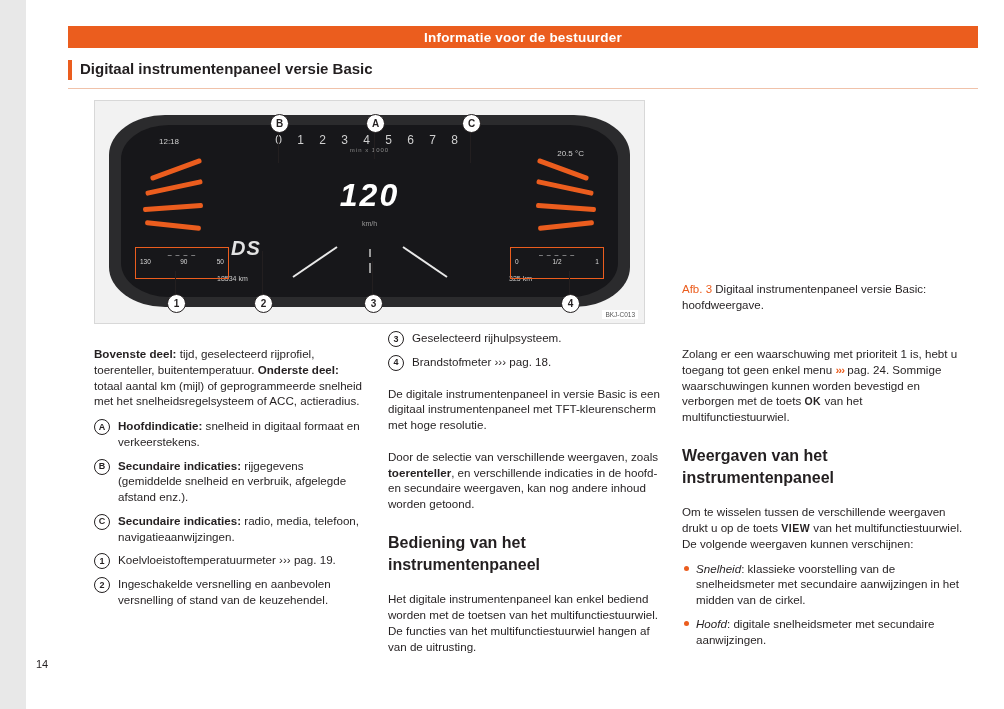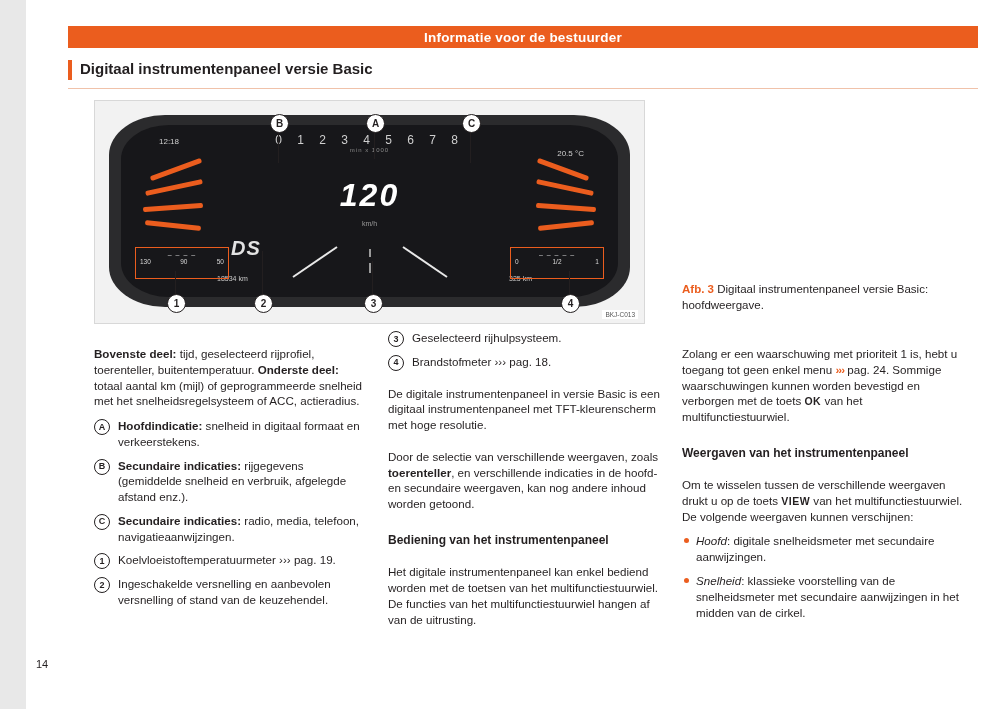--- a/index.html
+++ b/index.html
@@ -286,37 +286,37 @@
   .caption {
     position: absolute;
     left: 656px;
     top: 282px;
     width: 282px;
     font-size: 11.5px;
     line-height: 1.35;
   }
   .caption .afb {
     color: #eb5d1e;
-    font-weight: bold;
+    font-weight: normal;
   }
   
   .col {
     position: absolute;
     top: 330px;
     font-size: 11.6px;
     line-height: 1.36;
     color: #231f20;
   }
   .col1 { left: 68px;  width: 272px; }
   .col2 { left: 362px; width: 272px; }
   .col3 { left: 656px; width: 282px; }
   .col p { margin: 16px 0 9px 0; }
   .col h4 {
     margin: 20px 0 6px 0;
-    font-size: 12px;
+    font-size: 16px;
     font-weight: bold;
   }
   .bold { font-weight: bold; }
   .item {
     position: relative;
     padding-left: 24px;
     margin-bottom: 8px;
   }
   .marker {
     position: absolute;
@@ -516,24 +516,24 @@
         <span>Zolang er een waarschuwing met prioriteit 1 is, hebt u toegang tot geen enkel menu </span><span class="arrows">›››</span><span> pag. 24. Sommige waarschuwingen kunnen worden bevestigd en verborgen met de toets </span><span class="keycap">OK</span><span> van het multifunctiestuurwiel.</span>
       </p>
 
       <h4>Weergaven van het instrumentenpaneel</h4>
       <p>
         <span>Om te wisselen tussen de verschillende weergaven drukt u op de toets </span><span class="keycap">VIEW</span><span> van het multifunctiestuurwiel. De volgende weergaven kunnen verschijnen:</span>
       </p>
 
       <div class="bullet-item">
         <span class="bullet-dot"></span>
-        <span class="italic">Hoofd</span><span>: digitale snelheidsmeter met secundaire aanwijzingen.</span>
+        <span class="italic">Snelheid</span><span>: klassieke voorstelling van de snelheidsmeter met secundaire aanwijzingen in het midden van de cirkel.</span>
       </div>
       <div class="bullet-item">
         <span class="bullet-dot"></span>
-        <span class="italic">Snelheid</span><span>: klassieke voorstelling van de snelheidsmeter met secundaire aanwijzingen in het midden van de cirkel.</span>
+        <span class="italic">Hoofd</span><span>: digitale snelheidsmeter met secundaire aanwijzingen.</span>
       </div>
     </div>
 
   </div>
 
   <div class="page-number">14</div>
 </div>
 
 </body></html>

